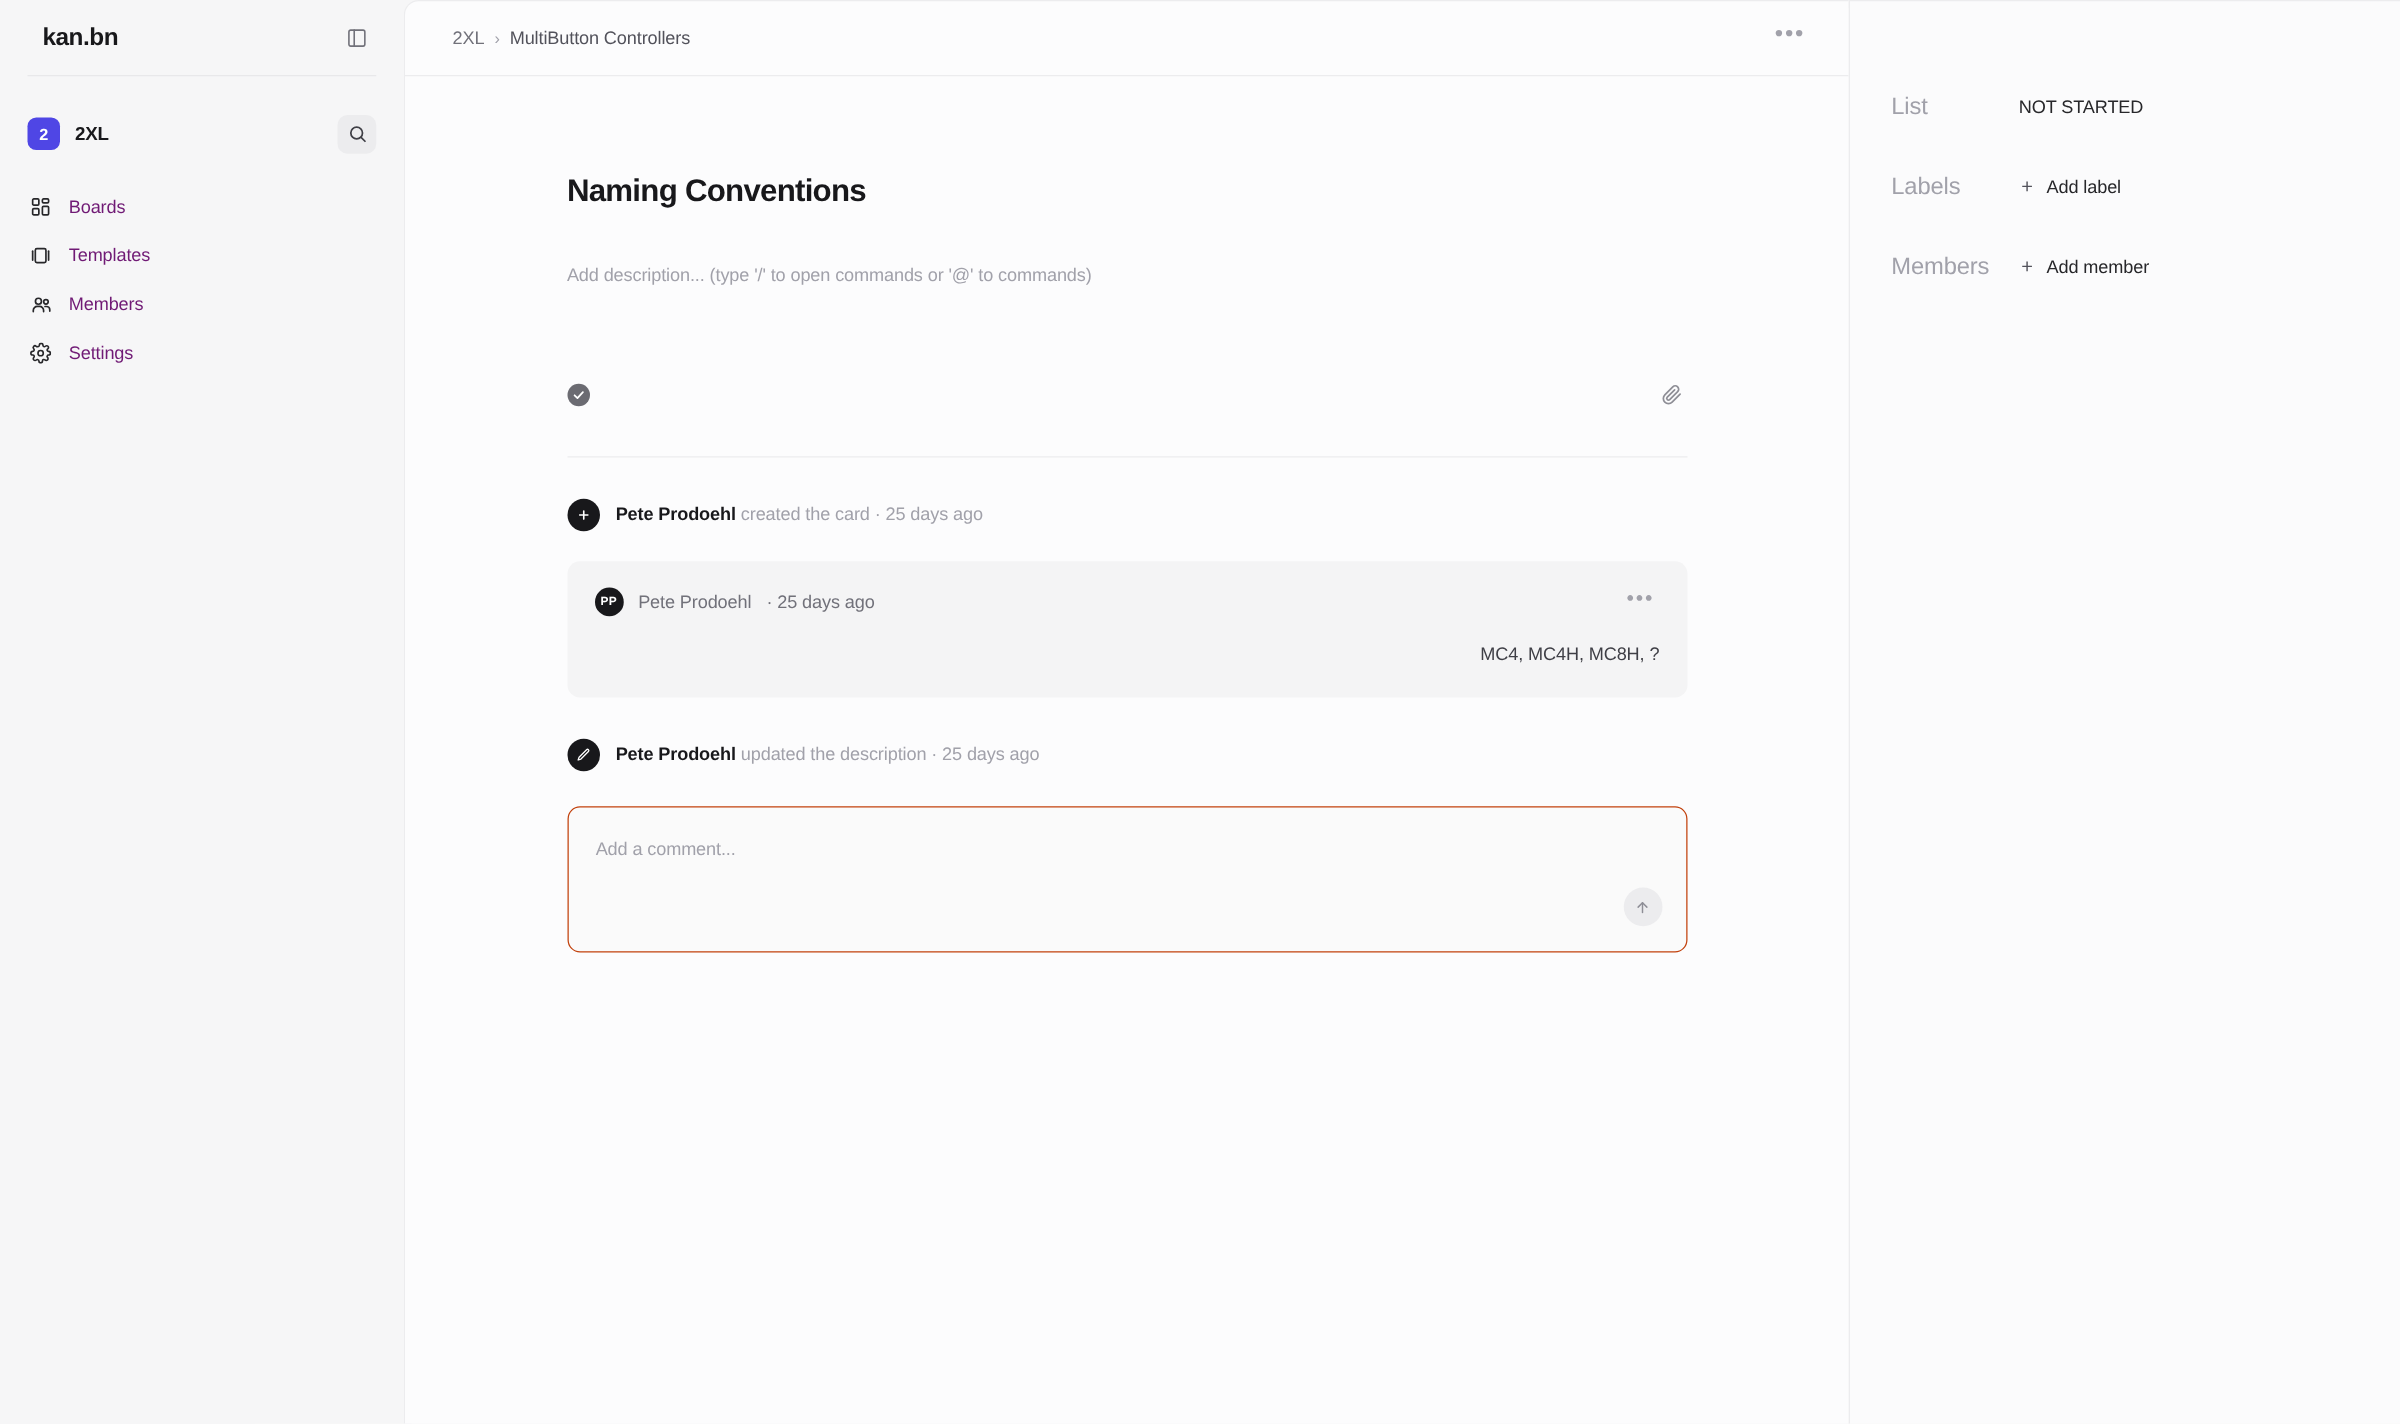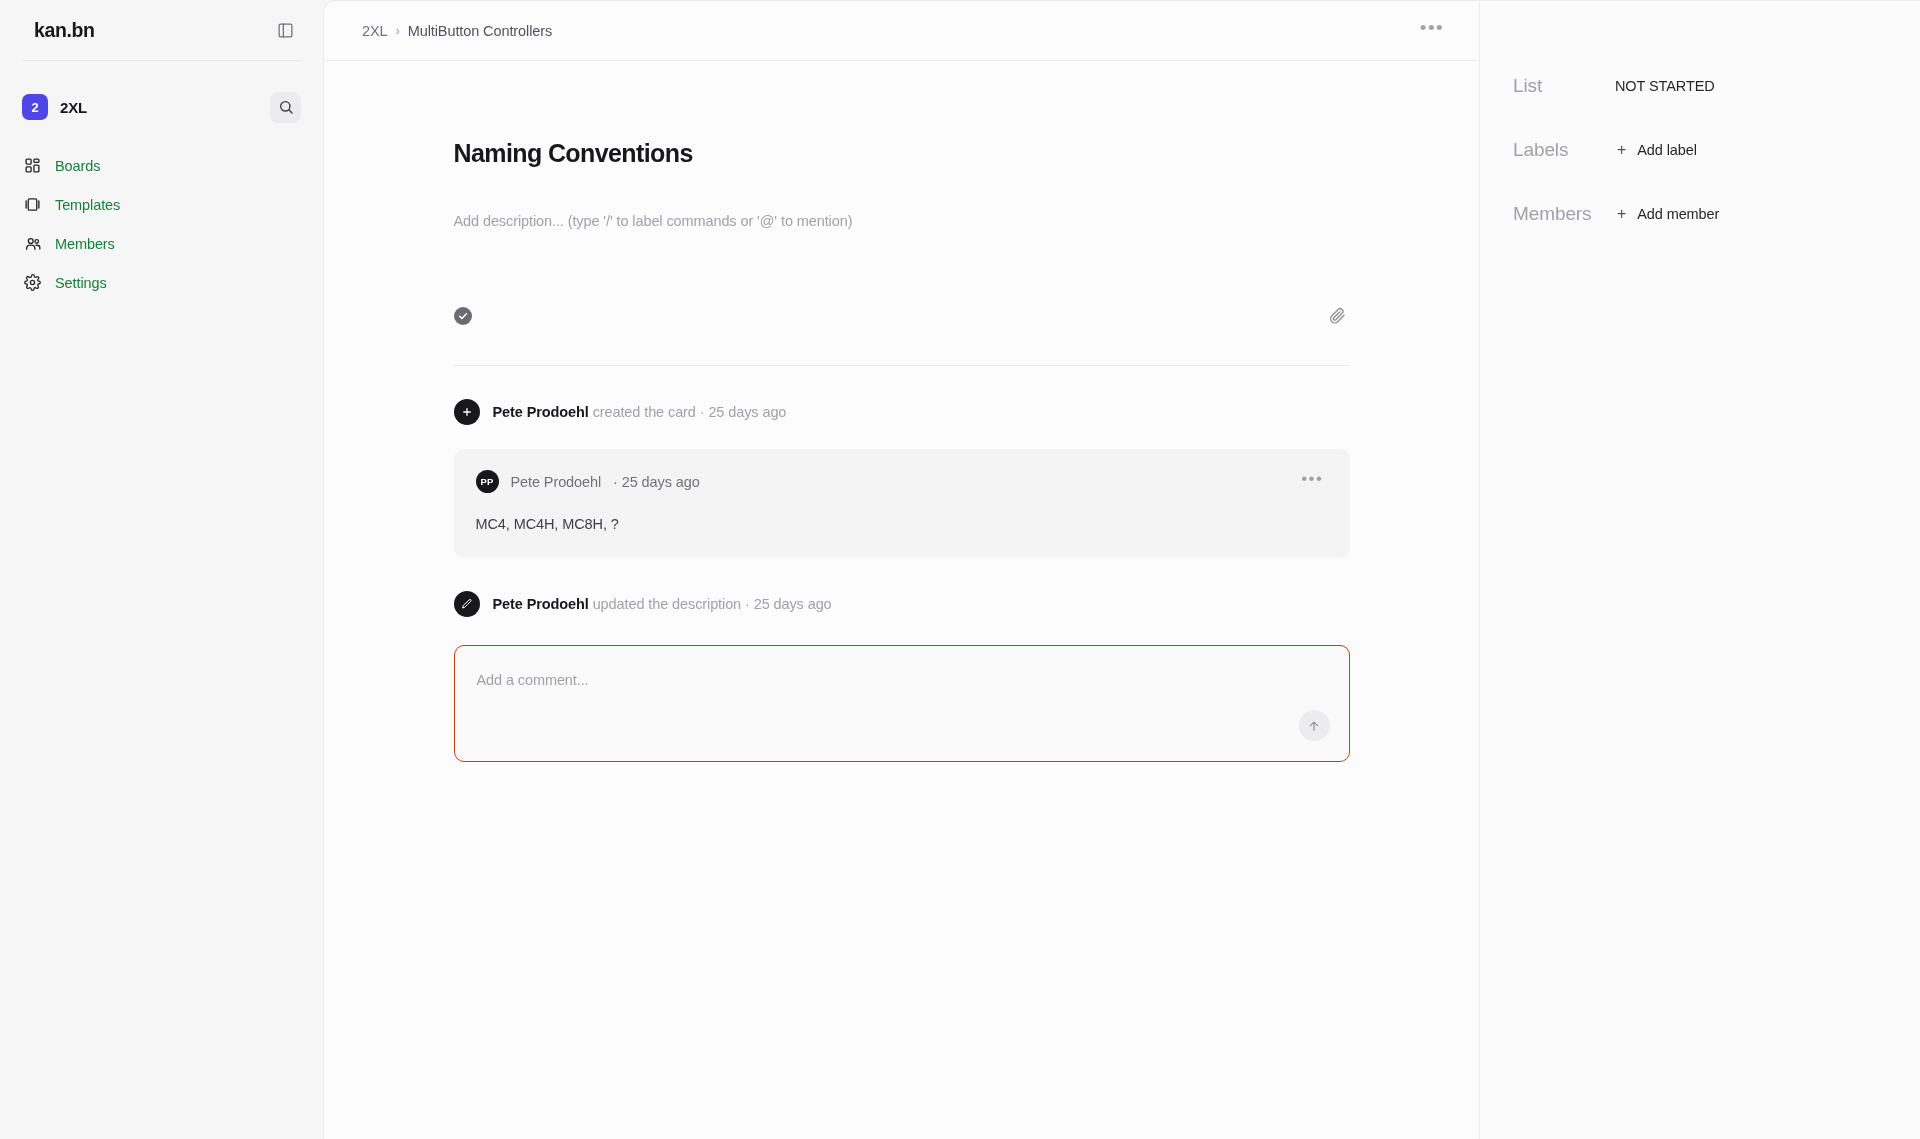--- a/index.html
+++ b/index.html
@@ -121,21 +121,21 @@
     color: #3f3f46;
   }
   .nav-icon {
     width: 19px; height: 19px;
     display: flex; align-items: center; justify-content: center;
     color: #27272a;
     flex: 0 0 19px;
   }
   .nav-label {
     font-size: 14.5px;
-    color: #15803d;
+    color: #701a75;
     letter-spacing: -0.1px;
   }
 
   
   .main {
     flex: 1 1 auto;
     height: 1139px;
     display: flex;
     min-width: 0;
   }
@@ -279,20 +279,21 @@
   .event-text b {
     color: #18181b;
     font-weight: 700;
   }
 
   .comment-card {
     margin-top: 24px;
     background: #f4f4f5;
     border-radius: 10px;
     padding: 19px 22px 26px 22px;
+    text-align: right;
   }
   .comment-head {
     display: flex;
     align-items: center;
     justify-content: space-between;
   }
   .comment-head-left {
     display: flex;
     align-items: center;
     gap: 12px;
@@ -498,21 +499,21 @@
           <span class="bc-current">MultiButton Controllers</span>
         </div>
         <div class="dots-btn">•••</div>
       </div>
 
       <div class="card-body">
         <div class="card-inner">
 
           <h1 class="card-title">Naming Conventions</h1>
 
-          <div class="card-desc">Add description... (type '/' to label commands or '@' to mention)</div>
+          <div class="card-desc">Add description... (type '/' to open commands or '@' to commands)</div>
 
           <div class="desc-toolbar">
             <span class="check-chip">
               <svg width="10" height="10" viewBox="0 0 24 24" fill="none" stroke="currentColor" stroke-width="3.4" stroke-linecap="round" stroke-linejoin="round">
                 <polyline points="4,12.5 9.5,18 20,6.5"></polyline>
               </svg>
             </span>
             <span class="clip-btn">
               <svg width="18" height="18" viewBox="0 0 24 24" fill="none" stroke="currentColor" stroke-width="1.85" stroke-linecap="round" stroke-linejoin="round">
                 <path d="M21.44 11.05l-8.49 8.49a5.5 5.5 0 0 1-7.78-7.78l8.49-8.49a3.67 3.67 0 0 1 5.19 5.19l-8.5 8.49a1.83 1.83 0 0 1-2.59-2.59l7.84-7.83"></path>

